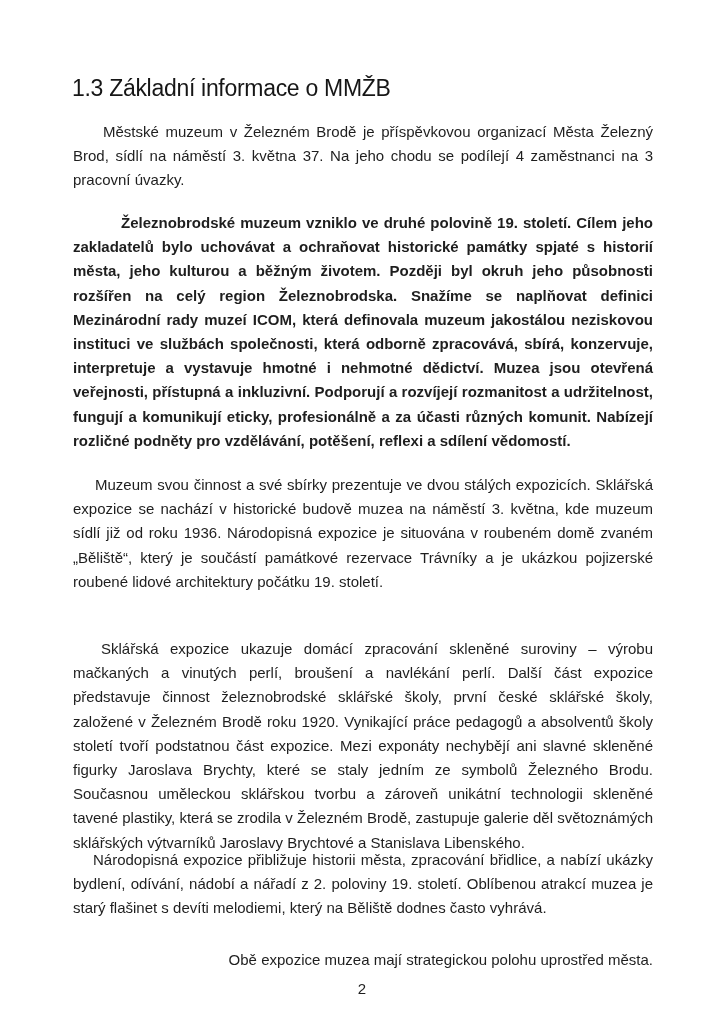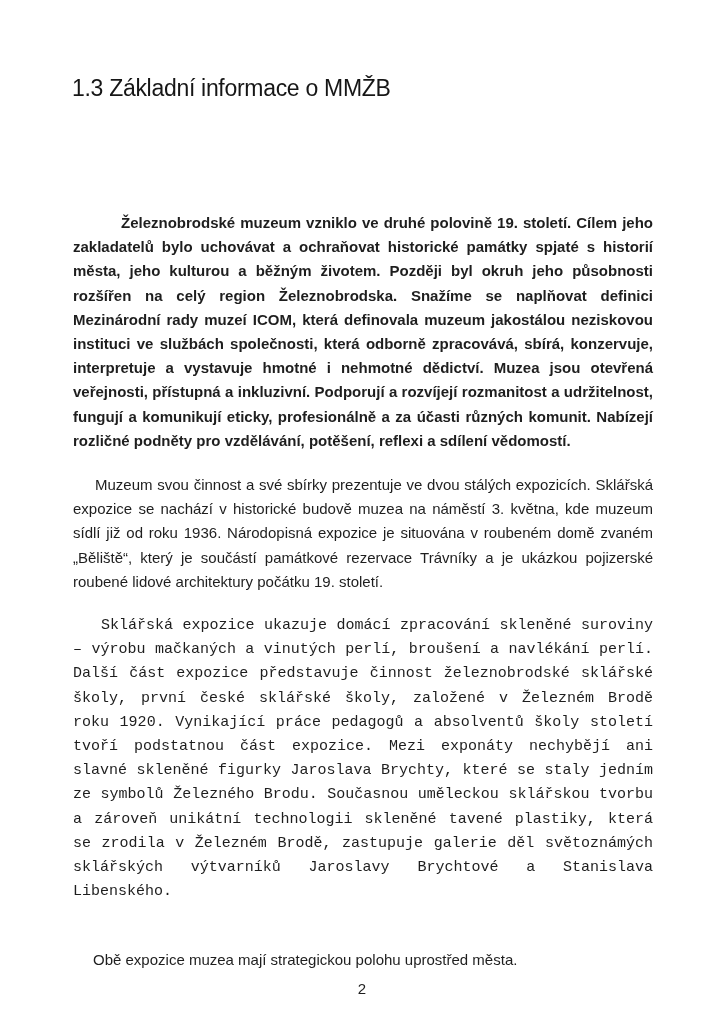--- a/index.html
+++ b/index.html
@@ -3,33 +3,35 @@
 <meta charset="utf-8">
 <style>
   html, body { margin: 0; padding: 0; background: #ffffff; }
   body { width: 724px; height: 1024px; position: relative; overflow: hidden;
          font-family: "Liberation Sans", sans-serif; color: #1c1c1c; }
   .page { position: absolute; left: 0; top: 0; width: 612px; height: 1024px; background: #fff; }
   .heading { position: absolute; left: 72px; top: 75px; margin: 0;
              font-size: 23px; font-weight: normal; letter-spacing: -0.3px; color: #161616; }
   .para { position: absolute; left: 73px; width: 580px; margin: 0;
           font-size: 15px; line-height: 24.2px; text-align: justify; color: #1e1e1e; }
-  .para.last-left { text-align: left; }
+  .para.last-left { text-align: right; }
   .p1 { top: 120px; text-indent: 30px; }
   .p2 { top: 211px; text-indent: 48px; font-weight: bold; }
   .p3 { top: 453px; text-indent: 22px; margin-top: 20px; }
-  .p4 { top: 614px; text-indent: 28px; font-family: Liberation Mono, monospace; }
+  .p4 { top: 637px; text-indent: 28px; }
   .p5 { top: 848px; text-indent: 20px; }
   .p6 { top: 948px; text-indent: 20px; }
   .page-number { position: absolute; left: 0; width: 724px; top: 980px; text-align: center;
                  font-size: 15px; color: #1e1e1e; }
 </style>
 </head>
 <body>
 
 <div class="page">
   <h1 class="heading">1.3 Základní informace o MMŽB</h1>
+  <p class="para p1">Městské muzeum v Železném Brodě je příspěvkovou organizací Města Železný Brod, sídlí na náměstí 3. května 37. Na jeho chodu se podílejí 4 zaměstnanci na 3 pracovní úvazky.</p>
   <p class="para p2">Železnobrodské muzeum vzniklo ve druhé polovině 19. století. Cílem jeho zakladatelů bylo uchovávat a ochraňovat historické památky spjaté s historií města, jeho kulturou a běžným životem. Později byl okruh jeho působnosti rozšířen na celý region Železnobrodska. Snažíme se naplňovat definici Mezinárodní rady muzeí ICOM, která definovala muzeum jakostálou neziskovou instituci ve službách společnosti, která odborně zpracovává, sbírá, konzervuje, interpretuje a vystavuje hmotné i nehmotné dědictví. Muzea jsou otevřená veřejnosti, přístupná a inkluzivní. Podporují a rozvíjejí rozmanitost a udržitelnost, fungují a komunikují eticky, profesionálně a za účasti různých komunit. Nabízejí rozličné podněty pro vzdělávání, potěšení, reflexi a sdílení vědomostí.</p>
   <p class="para p3">Muzeum svou činnost a své sbírky prezentuje ve dvou stálých expozicích. Sklářská expozice se nachází v historické budově muzea na náměstí 3. května, kde muzeum sídlí již od roku 1936. Národopisná expozice je situována v roubeném domě zvaném „Běliště“, který je součástí památkové rezervace Trávníky a je ukázkou pojizerské roubené lidové architektury počátku 19. století.</p>
   <p class="para p4">Sklářská expozice ukazuje domácí zpracování skleněné suroviny – výrobu mačkaných a vinutých perlí, broušení a navlékání perlí. Další část expozice představuje činnost železnobrodské sklářské školy, první české sklářské školy, založené v Železném Brodě roku 1920. Vynikající práce pedagogů a absolventů školy století tvoří podstatnou část expozice. Mezi exponáty nechybějí ani slavné skleněné figurky Jaroslava Brychty, které se staly jedním ze symbolů Železného Brodu. Současnou uměleckou sklářskou tvorbu a zároveň unikátní technologii skleněné tavené plastiky, která se zrodila v Železném Brodě, zastupuje galerie děl světoznámých sklářských výtvarníků Jaroslavy Brychtové a Stanislava Libenského.</p>
+  <p class="para p5">Národopisná expozice přibližuje historii města, zpracování břidlice, a nabízí ukázky bydlení, odívání, nádobí a nářadí z 2. poloviny 19. století. Oblíbenou atrakcí muzea je starý flašinet s devíti melodiemi, který na Běliště dodnes často vyhrává.</p>
   <p class="para p6 last-left">Obě expozice muzea mají strategickou polohu uprostřed města.</p>
   <div class="page-number">2</div>
 </div>
 
 </body></html>

